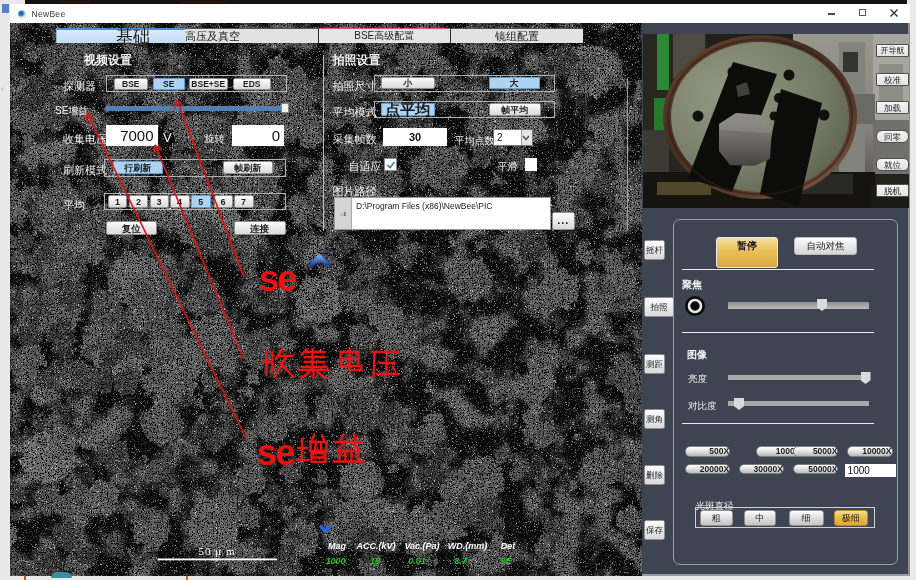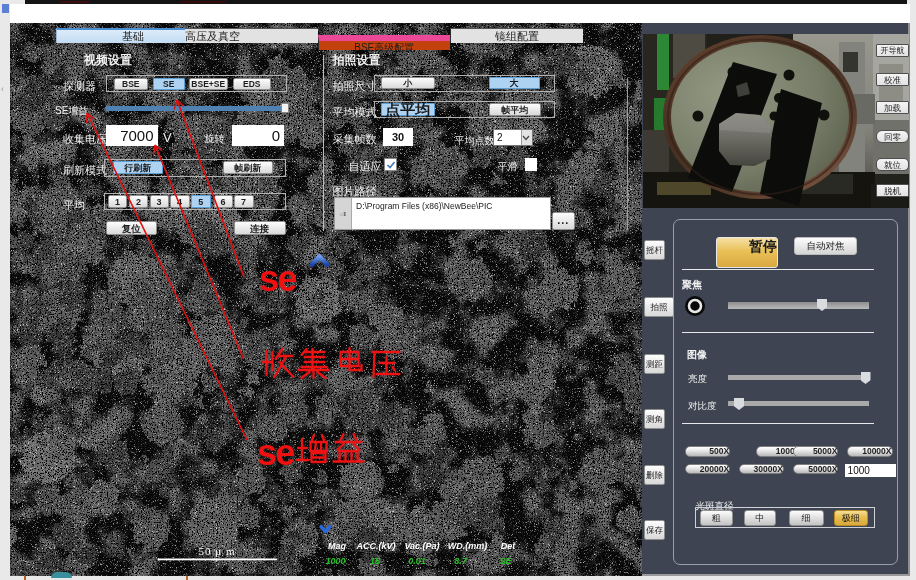--- a/index.html
+++ b/index.html
@@ -20,20 +20,37 @@
 .mag{position:absolute;width:45.3px;height:10.5px;background:linear-gradient(#ffffff,#e8e8e8 40%,#b9b9b9);border:1px solid #7d7d7d;border-radius:5px;color:#1d1d1d;font-size:8.5px;font-weight:bold;text-align:right;line-height:9.5px}
 .spot{position:absolute;height:15.5px;background:linear-gradient(#fdfdfd,#e5e5e5 40%,#c4c4c4);border:1px solid #909090;border-radius:3px;color:#1d1d1d;font-size:9px;text-align:center;line-height:14px}
 </style></head><body>
 <div id="page">
 <div class="abs" id="topstrip"></div>
 <div class="abs" style="left:60px;top:1px;width:30px;height:2px;background:#3c0c0c"></div>
 <div class="abs" style="left:180px;top:1px;width:46px;height:2px;background:#380b0b"></div>
 <div class="abs" id="bluesq"></div>
 <div class="abs" style="left:1px;top:84px;width:6px;height:10px;color:#9a9a9a;font-size:9px">‹</div>
 <div class="abs" id="win">
+<div class="abs" id="titlebar">
+  <svg class="abs" style="left:6.5px;top:6px" width="10" height="10" viewBox="0 0 10 10">
+    <radialGradient id="ic" cx="40%" cy="35%">
+            <stop offset="0%" stop-color="#135fb2"></stop>
+            <stop offset="50%" stop-color="#2d7ac5"></stop>
+            <stop offset="72%" stop-color="#8cbbe6"></stop>
+            <stop offset="100%" stop-color="#ddebf8"></stop>
+          </radialGradient>
+    <circle cx="5" cy="4.6" r="4.4" fill="url(#ic)"></circle>
+  </svg>
+  <span class="abs" id="apptitle">NewBee</span>
+  <div class="abs" style="left:818px;top:9px;width:6.5px;height:1.5px;background:#4a4a4a"></div>
+  <div class="abs" style="left:848.5px;top:5px;width:7px;height:6.5px;border:1px solid #5a5a5a"></div>
+  <svg class="abs" style="left:880px;top:4.5px" width="8" height="8" viewBox="0 0 8 8">
+          <path d="M0.5 0.5 L7.5 7.5 M7.5 0.5 L0.5 7.5" stroke="#2e2e2e" stroke-width="1.3"></path>
+        </svg>
+</div>
 <div class="abs" id="client">
 <div class="abs" id="sem">
 <svg class="abs" style="left:0;top:0" width="632" height="553" viewBox="0 0 632 553">
 <defs>
 <filter id="gr1" x="0" y="0" width="100%" height="100%">
   <feTurbulence type="fractalNoise" baseFrequency="0.95" numOctaves="2" seed="11" stitchTiles="stitch"></feTurbulence>
   <feColorMatrix type="matrix" values="0 0 0 0 1  0 0 0 0 1  0 0 0 0 1  6 6 6 0 -11.2"></feColorMatrix>
 </filter>
 <filter id="gr2" x="0" y="0" width="100%" height="100%">
   <feTurbulence type="fractalNoise" baseFrequency="0.8" numOctaves="3" seed="29" stitchTiles="stitch"></feTurbulence>
@@ -662,23 +679,23 @@
 <circle cx="285.7" cy="110.4" r="8.3" fill="#555555"></circle>
 <circle cx="2.3" cy="219.0" r="7.2" fill="#505050"></circle>
 <circle cx="46.4" cy="14.2" r="4.0" fill="#464646"></circle>
             </g>
 <rect width="632" height="553" filter="url(#grfine)" opacity="0.45"></rect>
 <rect width="632" height="553" filter="url(#gr2)" opacity="0.95"></rect>
 <rect width="632" height="553" filter="url(#gr1)" opacity="0.62"></rect>
 <rect width="632" height="553" filter="url(#gr3)" opacity="0.5"></rect>
 </svg>
 
-<div class="abs" style="left:46px;top:4.5px;width:154px;height:15px;background:linear-gradient(#dcebfa,#c3dcf3);border-top:2px solid #4a8fd3;border-left:1px solid #9ab8d4;border-right:1px solid #9ab8d4;color:#1c1c1c;font-size:11px;text-align:center;line-height:13px">基础</div>
+<div class="abs" style="left:46px;top:4.5px;width:154px;height:15px;background:linear-gradient(#dcebfa,#c3dcf3);border-top:2px solid #4a8fd3;border-left:1px solid #9ab8d4;border-right:1px solid #9ab8d4;color:#1c1c1c;font-size:17px;text-align:center;line-height:13px">基础</div>
 <div class="abs" style="left:175px;top:4.5px;width:132.5px;height:15px;background:#e2e2e2;border-top:1px solid #555;color:#1c1c1c;font-size:11px;line-height:14px">高压及真空</div>
-<div class="abs" style="left:307.5px;top:12px;width:132.5px;height:15px;background:#c2410c;border-top:6px solid #ec4899;border-left:1.5px solid #2a2a2a;color:#1c1c1c;font-size:10px;text-align:center;line-height:14px">BSE高级配置</div>
+<div class="abs" style="left:307.5px;top:5px;width:132.5px;height:15px;background:#e5e5e5;border-top:1px solid #ec4899;border-left:1.5px solid #2a2a2a;color:#1c1c1c;font-size:10px;text-align:center;line-height:14px">BSE高级配置</div>
 <div class="abs" style="left:440px;top:4.5px;width:133px;height:15px;background:#e2e2e2;border-top:1px solid #555;border-left:1.5px solid #2a2a2a;color:#1c1c1c;font-size:11px;text-align:center;line-height:14px">镜组配置</div>
 
 <div class="wlab" style="left:74px;top:29px;font-size:12px;font-weight:bold">视频设置</div>
 <div class="wlab" style="left:53px;top:56px;font-size:11px">探测器</div>
 <div class="obox" style="left:96px;top:51.5px;width:180.5px;height:17.5px"></div>
 <div class="gbtn" style="left:103.5px;top:54.5px;width:34.5px;height:12px;font-size:8.5px;line-height:11px">BSE</div>
 <div class="bbtn" style="left:142.5px;top:54.5px;width:32.5px;height:12px;font-size:8.5px;line-height:11px">SE</div>
 <div class="gbtn" style="left:179px;top:54.5px;width:38.5px;height:12px;font-size:8.5px;line-height:11px">BSE+SE</div>
 <div class="gbtn" style="left:223px;top:54.5px;width:37.5px;height:12px;font-size:8.5px;line-height:11px">EDS</div>
 <div class="wlab" style="left:45px;top:81px;font-size:10px">SE增益</div>
@@ -710,21 +727,21 @@
 <div class="wlab" style="left:322.5px;top:29px;font-size:12px;font-weight:bold">拍照设置</div>
 <div class="wlab" style="left:322.5px;top:56px;font-size:11px">拍照尺寸</div>
 <div class="obox" style="left:364px;top:51.5px;width:181px;height:17px"></div>
 <div class="gbtn" style="left:371px;top:54px;width:53.5px;height:11.5px;font-size:9px;line-height:11px">小</div>
 <div class="bbtn" style="left:478.5px;top:54px;width:51px;height:11.5px;font-size:9px;line-height:11px">大</div>
 <div class="wlab" style="left:322.5px;top:82px;font-size:11px">平均模式</div>
 <div class="obox" style="left:364px;top:78px;width:181px;height:17px"></div>
 <div class="bbtn" style="left:371px;top:80px;width:53.5px;height:12.5px;font-size:15px;line-height:12px">点平均</div>
 <div class="gbtn" style="left:478.5px;top:80px;width:52.5px;height:12.5px;font-size:9px;line-height:12px">帧平均</div>
 <div class="wlab" style="left:322.5px;top:109px;font-size:11px">采集帧数</div>
-<div class="wbox" style="left:373px;top:104.5px;width:30px;height:18.5px;font-size:11px;text-align:center;line-height:18px;font-weight:bold">30</div>
+<div class="wbox" style="left:373px;top:104.5px;width:64px;height:18.5px;font-size:11px;text-align:center;line-height:18px;font-weight:bold">30</div>
 <div class="wlab" style="left:444.5px;top:110.5px;font-size:10px">平均点数</div>
 <div class="wbox" style="left:483px;top:105.5px;width:40px;height:17.5px;border:1px solid #777">
             <span style="position:absolute;left:3px;top:2px;font-size:10px">2</span>
   <span style="position:absolute;right:0;top:0;width:11.5px;height:15.5px;background:#e3e3e3;border-left:1px solid #999"></span>
   <svg style="position:absolute;right:2px;top:5px" width="8" height="6" viewBox="0 0 8 6">
               <path d="M1 1 L4 4.5 L7 1" fill="none" stroke="#444" stroke-width="1.2"></path>
             </svg>
 </div>
 <div class="wlab" style="left:338.5px;top:136px;font-size:11px">自适应</div>
 <div class="wbox" style="left:374px;top:135px;width:12.5px;height:12.5px;border:1px solid #888">
@@ -886,21 +903,21 @@
 <div class="gbtn" style="left:234px;top:161px;width:33px;height:13px;font-size:8.5px;line-height:12px;font-weight:normal;border-radius:1px;border-color:#4f4f4f;background:linear-gradient(#f4f4f4,#e2e2e2)">脱机</div>
 
 <div class="gbtn" style="left:2px;top:216.5px;width:21px;height:20px;font-size:8.5px;line-height:19px;font-weight:normal">摇杆</div>
 <div class="gbtn" style="left:2px;top:274px;width:30px;height:20px;font-size:8.5px;line-height:19px;font-weight:normal">拍照</div>
 <div class="gbtn" style="left:2px;top:330.5px;width:21px;height:20px;font-size:8.5px;line-height:19px;font-weight:normal">测距</div>
 <div class="gbtn" style="left:2px;top:386px;width:21px;height:20px;font-size:8.5px;line-height:19px;font-weight:normal">测角</div>
 <div class="gbtn" style="left:2px;top:441.8px;width:21px;height:20px;font-size:8.5px;line-height:19px;font-weight:normal">删除</div>
 <div class="gbtn" style="left:2px;top:496.7px;width:21px;height:20px;font-size:8.5px;line-height:19px;font-weight:normal">保存</div>
 
 <div class="abs" style="left:31px;top:196px;width:225px;height:346px;border:1.5px solid #9aa0a8;border-radius:7px"></div>
-<div class="abs" style="left:74px;top:214px;width:62px;height:31px;background:linear-gradient(#f6e0a4,#e9c058 45%,#d9a93f);border:1px solid #e8e8e8;border-radius:3px;color:#1a1a1a;font-size:14px;font-weight:bold;text-align:right;line-height:16px">暂停</div>
+<div class="abs" style="left:74px;top:214px;width:62px;height:31px;background:linear-gradient(#f6e0a4,#e9c058 45%,#d9a93f);border:1px solid #e8e8e8;border-radius:3px;color:#1a1a1a;font-size:10px;font-weight:bold;text-align:center;line-height:16px">暂停</div>
 <div class="abs" style="left:152px;top:214px;width:63px;height:17.5px;background:linear-gradient(#fdfdfd,#d5d5d5);border:1px solid #bbb;border-radius:3px;color:#1a1a1a;font-size:9.5px;text-align:center;line-height:16px">自动对焦</div>
 <div class="abs" style="left:40px;top:245.5px;width:192px;height:1px;background:#e6e8ea"></div>
 <div class="wlab" style="left:40px;top:255px;font-size:10px;font-weight:bold">聚焦</div>
 <svg class="abs" style="left:42px;top:272px" width="22" height="22" viewBox="0 0 22 22">
 <circle cx="11" cy="11" r="10" fill="#0a0a0a"></circle>
             <circle cx="11" cy="11" r="6" fill="none" stroke="#e8e8e8" stroke-width="2.6"></circle>
             <circle cx="11" cy="11" r="3.5" fill="#0a0a0a"></circle>
 </svg>
 <div class="abs" style="left:86px;top:278.5px;width:140.5px;height:7px;background:linear-gradient(#8e8e8e,#b9b9b9)"></div>
 <div class="abs" style="left:175px;top:275.5px;width:10px;height:12.5px;background:#d9dcdf;clip-path:polygon(0 0,100% 0,100% 70%,50% 100%,0 70%)"></div>

